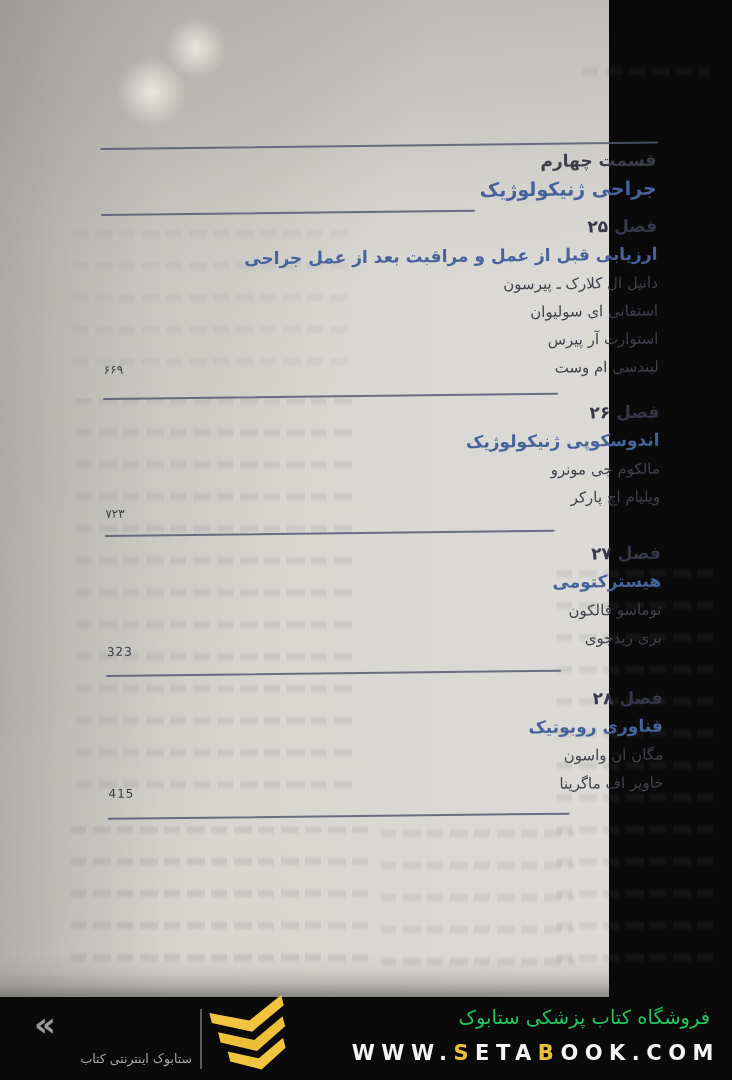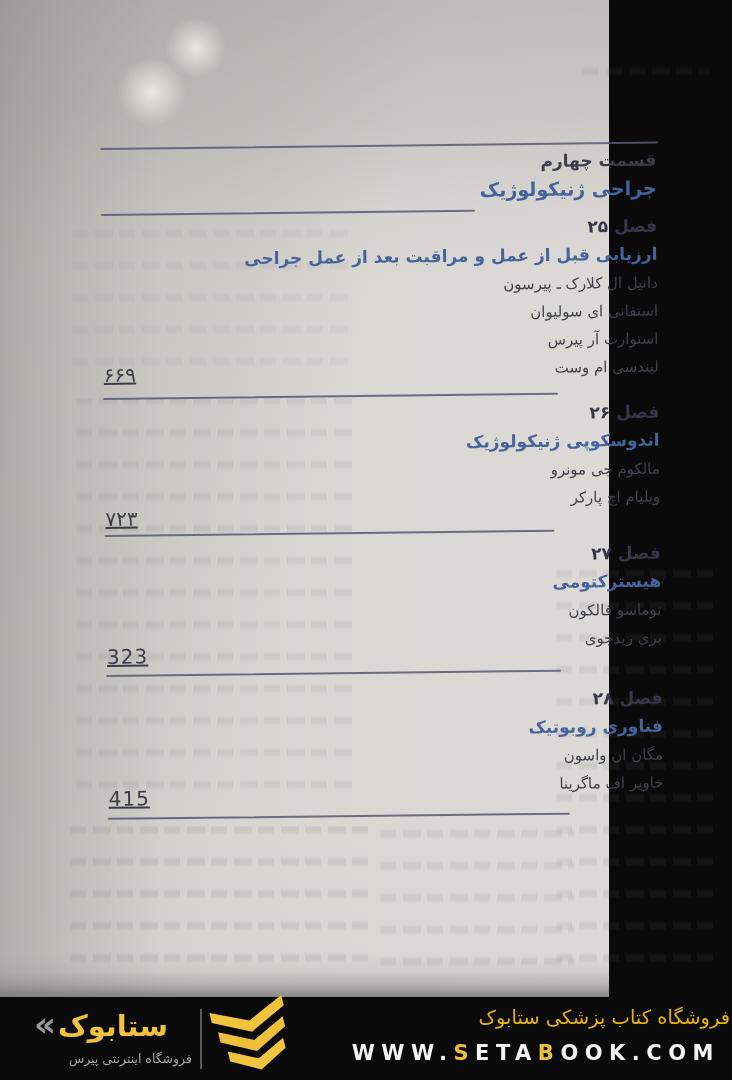--- a/index.html
+++ b/index.html
@@ -36,21 +36,21 @@
   .part-head{position:absolute;left:0;right:72px;top:150px;text-align:right;}
   .part-label{font-size:17px;font-weight:600;color:#3c3e49;line-height:26px;}
   .part-title{font-size:19px;font-weight:700;color:#46629b;line-height:30px;}
 
   .block{position:absolute;left:0;right:72px;text-align:right;}
   .b25{top:216px;} .b26{top:402px;} .b27{top:543px;} .b28{top:688px;}
   .chap-label{font-size:17px;font-weight:600;color:#36384a;line-height:26px;}
   .chap-title{font-size:17px;font-weight:700;color:#47639c;line-height:30px;}
   .author{font-size:15px;color:#3f414c;line-height:28px;}
 
-  .page-num{position:absolute;left:105px;font-size:20px;color:#3b3d48;letter-spacing:1px;text-decoration:underline;}
+  .page-num{position:absolute;left:105px;font-size:12px;color:#3b3d48;letter-spacing:1px;}
   .p25{top:360px;} .p26{top:498px;margin-top:6px;} .p27{top:642px;} .p28{top:784px;}
 
   
   .ghost{
     position:absolute;
     background:repeating-linear-gradient(0deg, transparent 0 25px, rgba(104,102,112,.5) 25px 32px);
     -webkit-mask-image:repeating-linear-gradient(90deg,#000 0 16px, transparent 16px 23px, #000 23px 41px, transparent 41px 47px);
     mask-image:repeating-linear-gradient(90deg,#000 0 16px, transparent 16px 23px, #000 23px 41px, transparent 41px 47px);
     filter:blur(1.6px);
   }
@@ -62,21 +62,21 @@
   .g6{left:582px;top:58px;width:128px;height:42px;opacity:.22;}
 
   
   .footer{position:absolute;left:0;top:997px;width:732px;height:83px;background:#0a0a0a;}
   .brand-row{position:absolute;left:34px;top:9px;display:flex;align-items:center;gap:2px;}
   .logo-chev{font-size:34px;font-weight:700;color:#9a9a9c;line-height:40px;transform:translateY(-2px);}
   .logo-word{font-size:29px;font-weight:700;color:#f2c23c;line-height:40px;}
   .logo-tagline{position:absolute;left:40px;top:54px;width:152px;text-align:right;font-size:12.5px;color:#a8a6a3;}
   .logo-divider{position:absolute;left:200px;top:12px;width:2px;height:60px;background:rgba(190,190,188,.45);}
   .logo-mark{position:absolute;left:210px;top:4px;transform:rotate(-14deg);}
-  .store-name{position:absolute;right:2px;top:9px;text-align:right;font-size:19.5px;color:#eab308;}
+  .store-name{position:absolute;right:22px;top:9px;text-align:right;font-size:19.5px;color:#22c55e;}
   .site-url{position:absolute;right:12px;top:44px;font-size:21px;font-weight:700;letter-spacing:6.5px;color:#f5f4f2;white-space:nowrap;margin-left:8px;}
   .site-url .yellow{color:#edc03c;}
 </style>
 </head>
 <body>
 
 <div class="photo">
 
   <div class="ghost g1"></div>
   <div class="ghost g2"></div>
@@ -133,23 +133,22 @@
     </section>
     <div class="page-num p28">415</div>
     <div class="rule rule-c28"></div>
 
   </div>
 </div>
 
 <footer class="footer">
   <div class="brand-row">
     <span class="logo-chev">«</span>
-    <span class="logo-word rtl">ستابوک</span>
   </div>
-  <div class="logo-tagline rtl">فروشگاه اینترنتی پیرس</div>
+  <div class="logo-tagline rtl">ستابوک اینترنتی کتاب</div>
   <div class="logo-divider"></div>
   <svg class="logo-mark" width="88" height="76" viewBox="0 0 90 80" aria-hidden="true">
     <path d="M6 2 L45 20 L84 2 L84 13 L45 32 L6 13 Z" fill="#f1c440"></path>
     <path d="M10 24 L45 41 L80 24 L80 35 L45 53 L10 35 Z" fill="#eec03a"></path>
     <path d="M15 46 L45 61 L75 46 L75 57 L45 73 L15 57 Z" fill="#f1c440"></path>
   </svg>
   <div class="store-name rtl">فروشگاه کتاب پزشکی ستابوک</div>
   <div class="site-url"><span>WWW.</span><span class="yellow">S</span><span>ETA</span><span class="yellow">B</span><span>OOK.COM</span></div>
 </footer>
 

